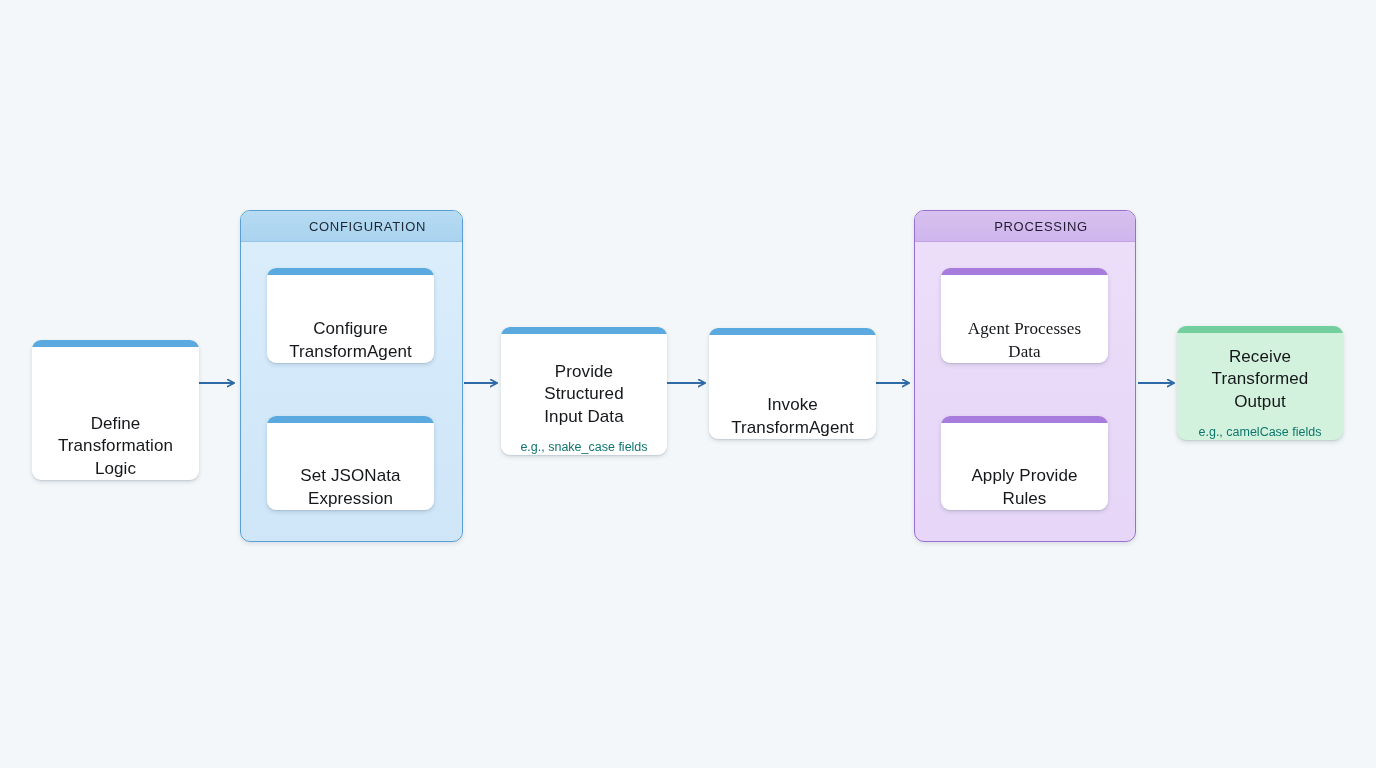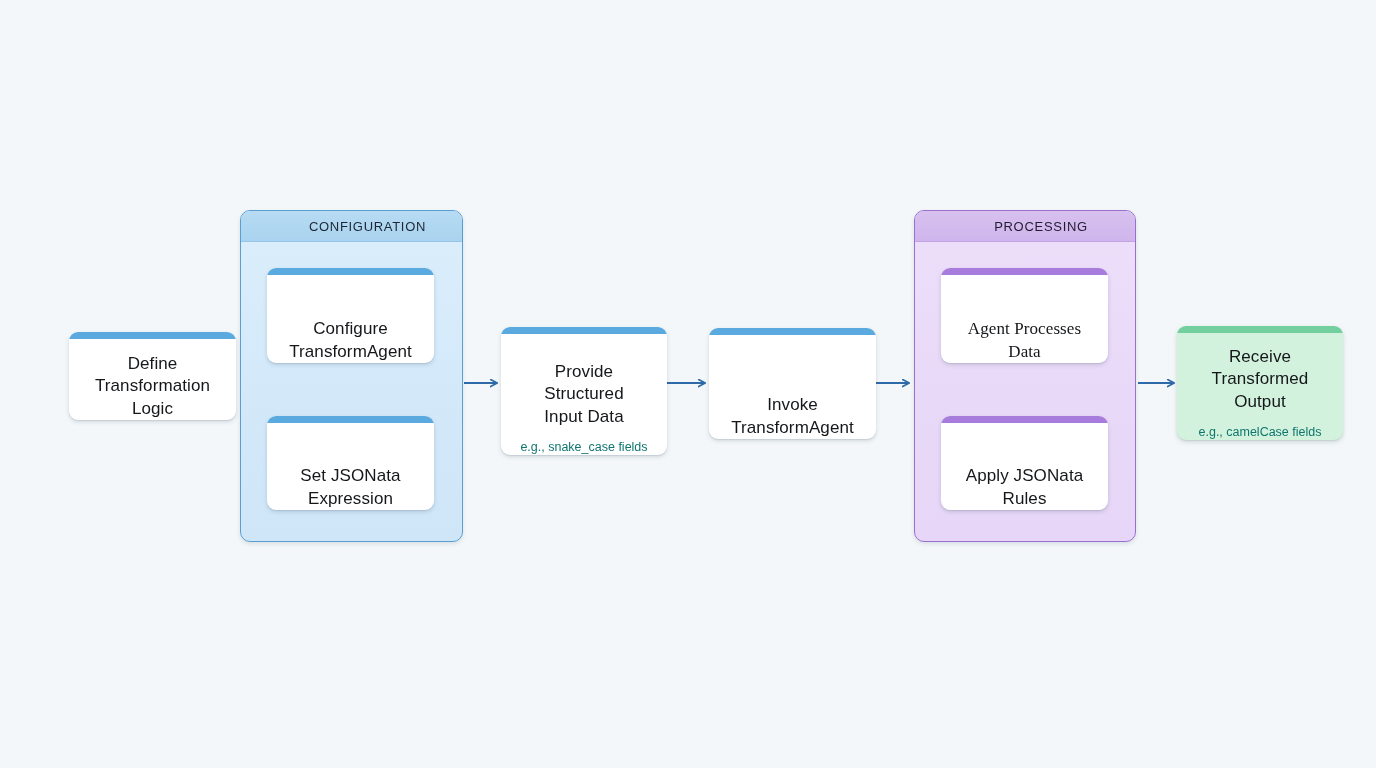--- a/index.html
+++ b/index.html
@@ -151,21 +151,21 @@
       <span class="group-title">CONFIGURATION</span>
     </div>
   </div>
 
   <div class="group purple" style="left:914px; top:210px; width:222px; height:332px;">
     <div class="group-header">
       <span class="group-title">PROCESSING</span>
     </div>
   </div>
 
-  <div class="node" style="left:32px; top:332px; width:167px; height:88px;margin-left:37px;">
+  <div class="node" style="left:32px; top:340px; width:167px; height:140px;">
     <div class="node-label">Define
 Transformation
 Logic</div>
   </div>
 
   <div class="node" style="left:267px; top:268px; width:167px; height:95px;">
     <div class="node-label">Configure
 TransformAgent</div>
   </div>
 
@@ -185,21 +185,21 @@
     <div class="node-label">Invoke
 TransformAgent</div>
   </div>
 
   <div class="node purple" style="left:941px; top:268px; width:167px; height:95px;font-family:Liberation Serif, serif;">
     <div class="node-label">Agent Processes
 Data</div>
   </div>
 
   <div class="node purple" style="left:941px; top:416px; width:167px; height:94px;">
-    <div class="node-label">Apply JSONata
+    <div class="node-label">Apply Provide
 Rules</div>
   </div>
 
   <div class="node green" style="left:1177px; top:326px; width:166px; height:114px;">
     <div class="node-label">Receive
 Transformed
 Output</div>
     <div class="node-sub">e.g., camelCase fields</div>
   </div>
 

